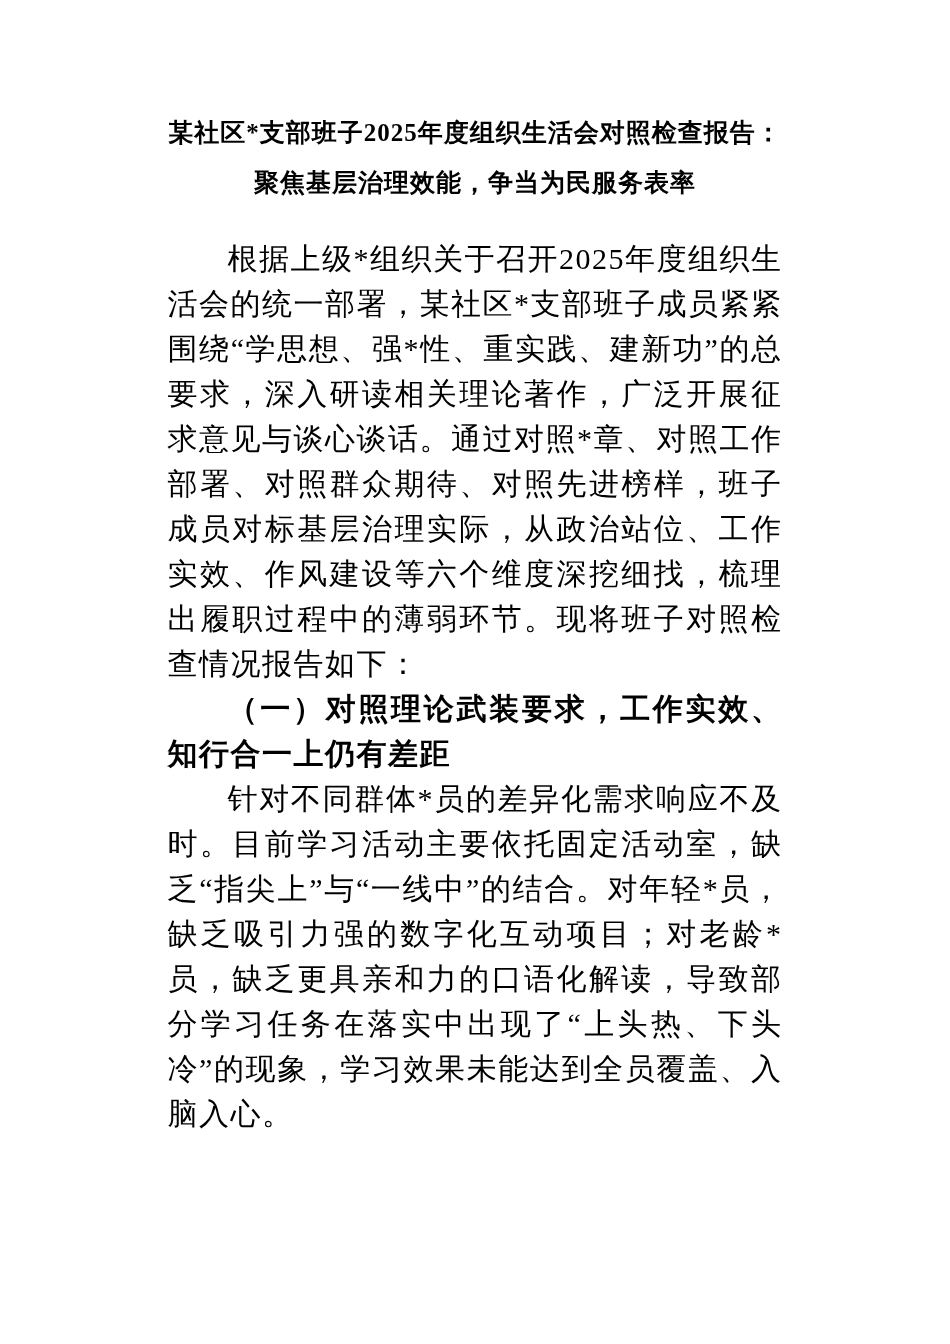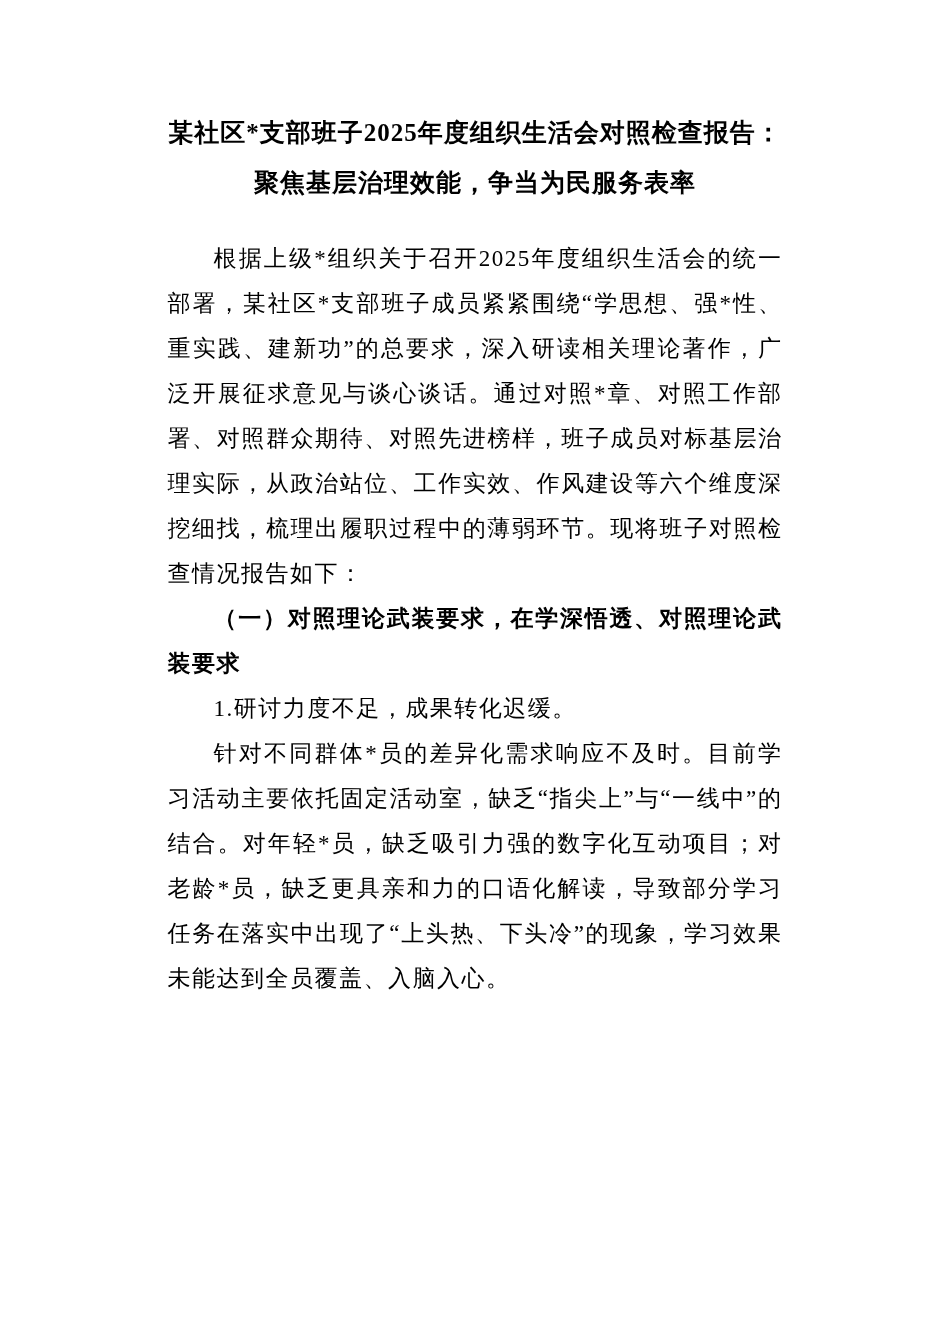--- a/index.html
+++ b/index.html
@@ -19,40 +19,39 @@
   }
   .doc-title {
     font-size: 25px;
     font-weight: 700;
     text-align: center;
     line-height: 50px;
     letter-spacing: 1px;
     margin-bottom: 28px;
   }
   .para {
-    font-size: 23px;
+    font-size: 30px;
     line-height: 45px;
     letter-spacing: 1.5px;
     text-align: justify;
     text-indent: 2em;
     font-weight: 400;
   }
   .para.bold {
     font-weight: 700;
   }
 </style>
 </head>
 <body>
 
 <div class="page">
   <h1 class="doc-title">某社区*支部班子2025年度组织生活会对照检查报告：聚焦基层治理效能，争当为民服务表率</h1>
 
   <p class="para">根据上级*组织关于召开2025年度组织生活会的统一部署，某社区*支部班子成员紧紧围绕“学思想、强*性、重实践、建新功”的总要求，深入研读相关理论著作，广泛开展征求意见与谈心谈话。通过对照*章、对照工作部署、对照群众期待、对照先进榜样，班子成员对标基层治理实际，从政治站位、工作实效、作风建设等六个维度深挖细找，梳理出履职过程中的薄弱环节。现将班子对照检查情况报告如下：</p>
 
 
-  <p class="para bold">（一）对照理论武装要求，在学深悟透、对照理论武装要求</p>
+  <p class="para bold">（一）对照理论武装要求，工作实效、知行合一上仍有差距</p>
 
-  <p class="para">1.研讨力度不足，成果转化迟缓。</p>
 
 
 
   <p class="para">针对不同群体*员的差异化需求响应不及时。目前学习活动主要依托固定活动室，缺乏“指尖上”与“一线中”的结合。对年轻*员，缺乏吸引力强的数字化互动项目；对老龄*员，缺乏更具亲和力的口语化解读，导致部分学习任务在落实中出现了“上头热、下头冷”的现象，学习效果未能达到全员覆盖、入脑入心。</p>
 </div>
 
 </body></html>

